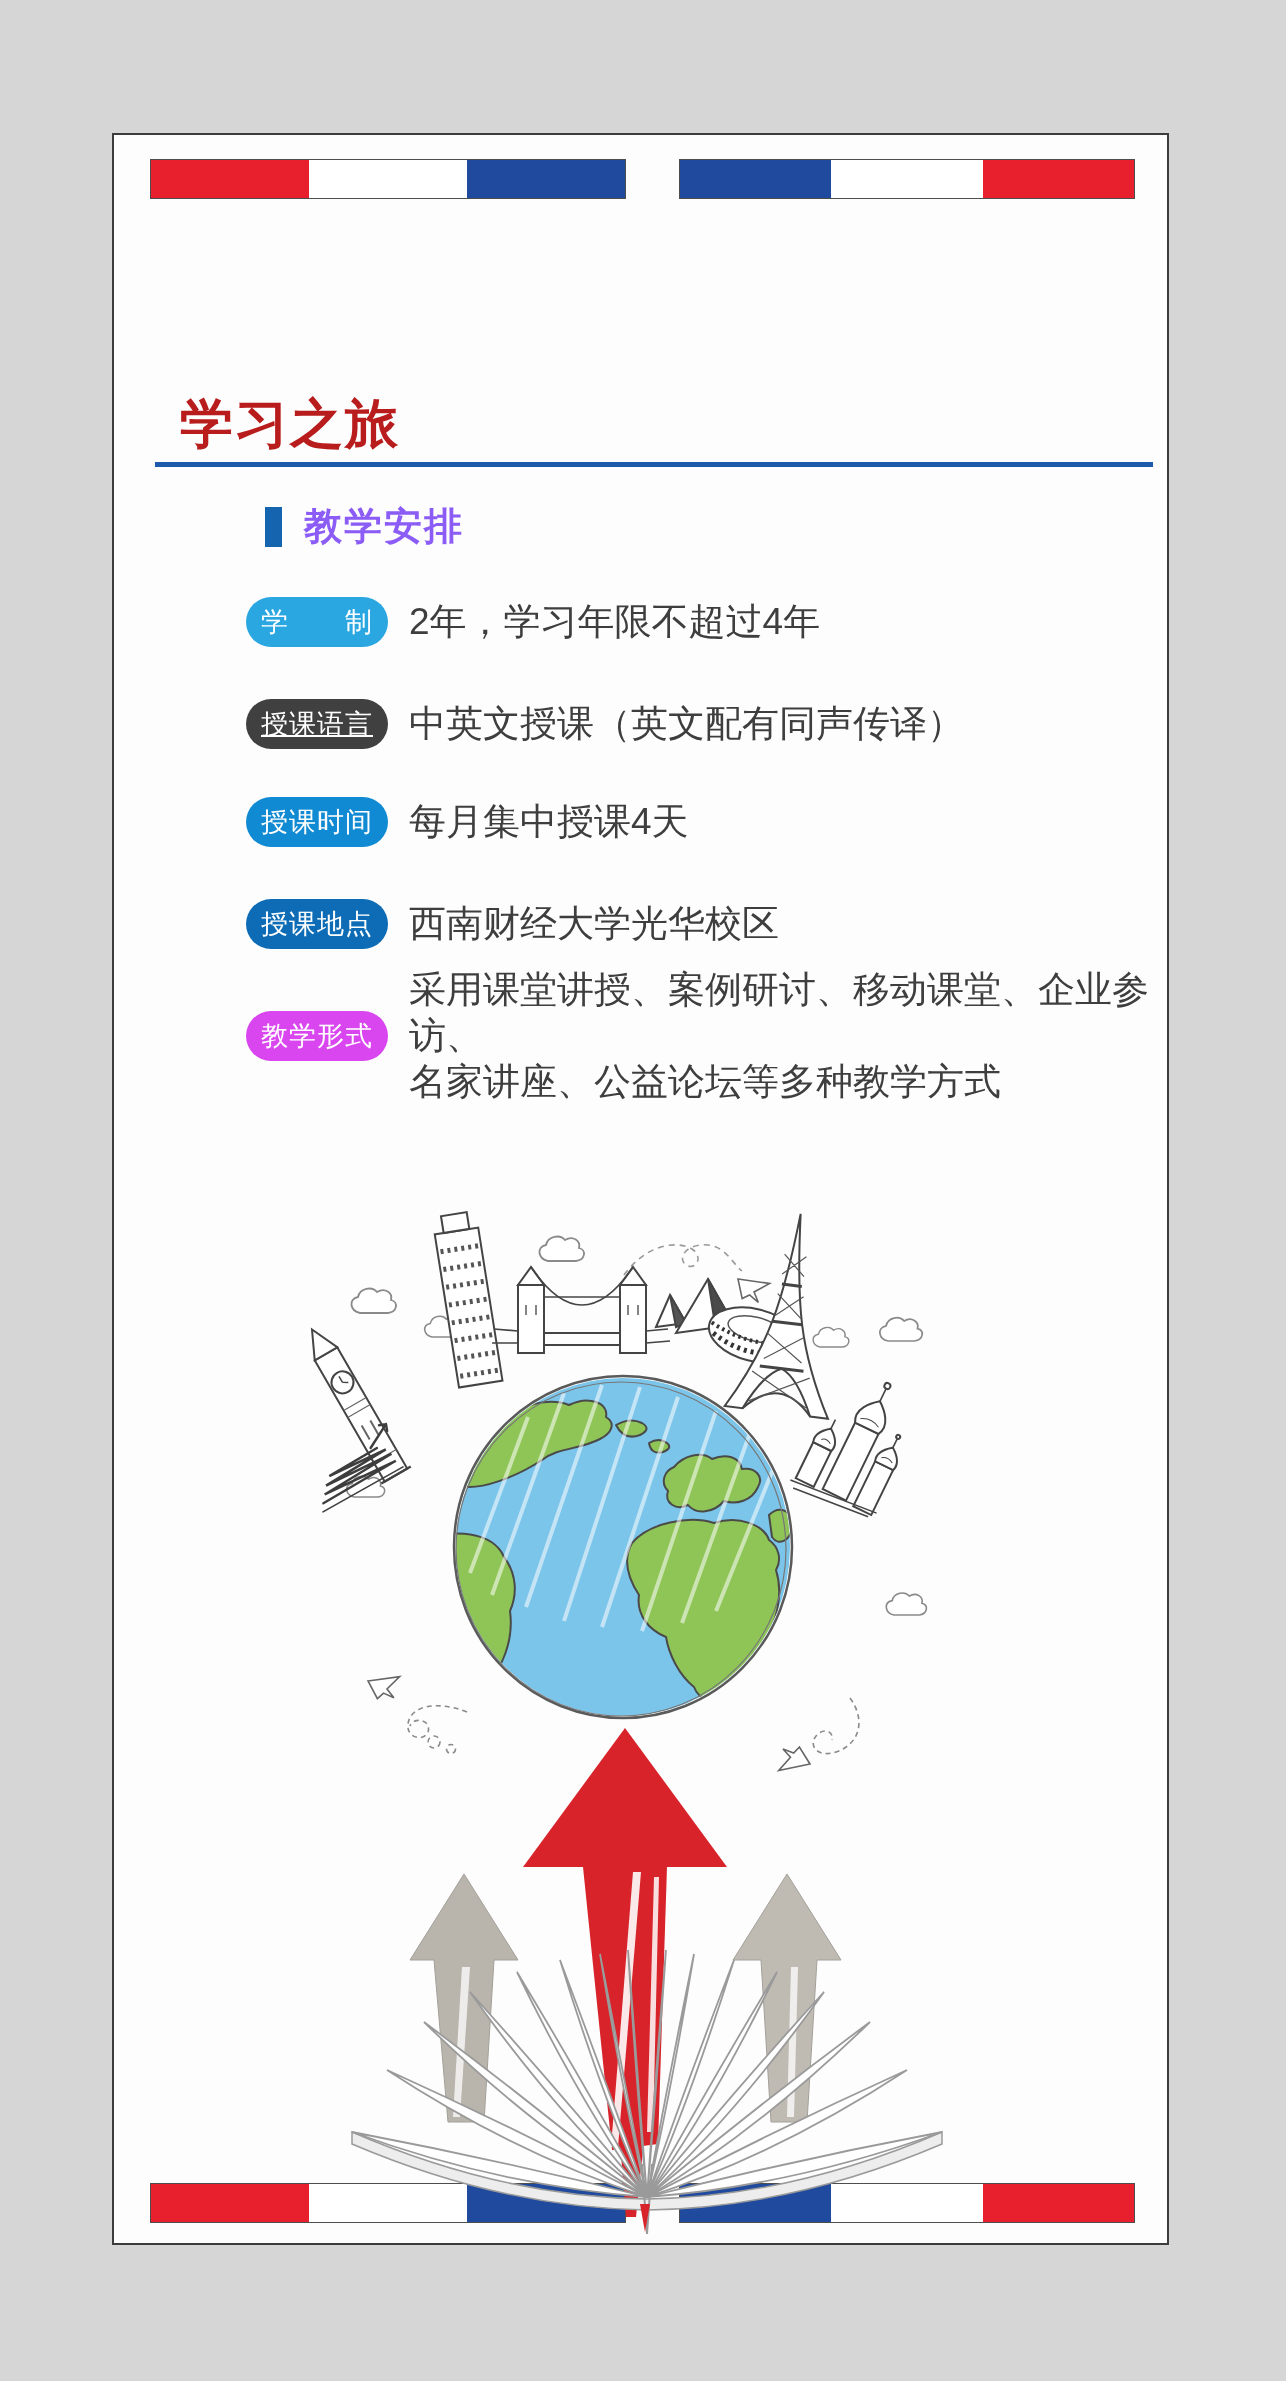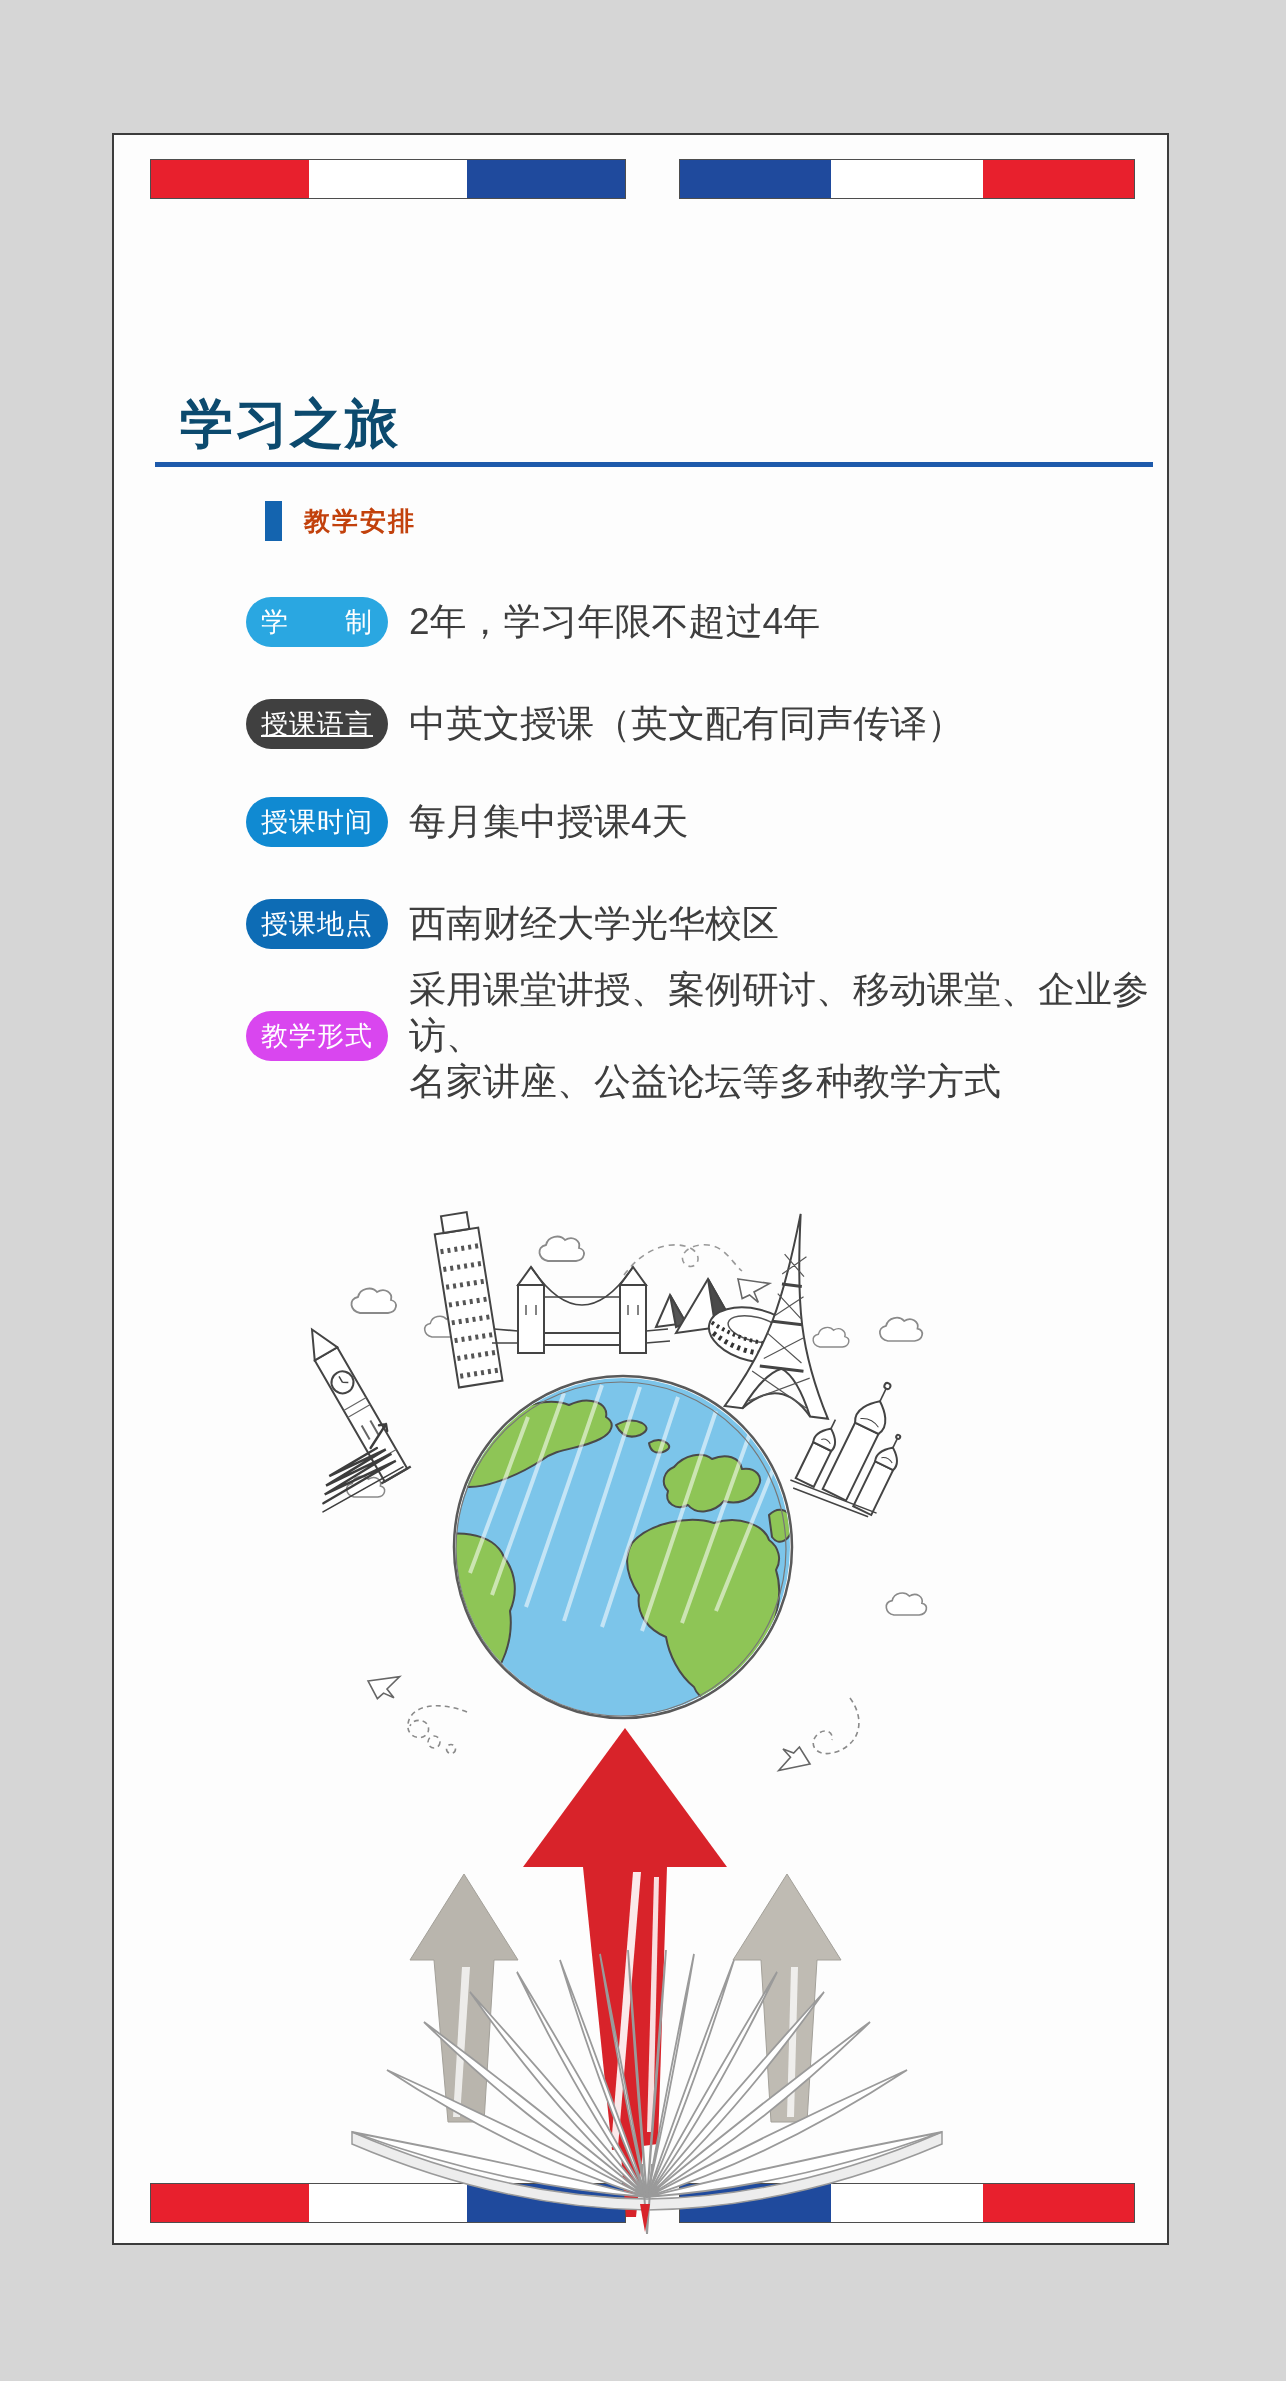--- a/index.html
+++ b/index.html
@@ -23,27 +23,27 @@
   .fs-br { left:565px; top:2048px; width:456px; }
   .flag-strip .seg { flex:1 1 0; }
 
   .title-en {
     position:absolute; left:68px; top:190px;
     font-family:"Liberation Serif","DejaVu Serif",serif;
     font-size:54px; color:#8a8a8a; letter-spacing:1px;
   }
   .title-zh {
     position:absolute; left:66px; top:254px;
-    font-size:53px; font-weight:bold; color:#0c4a6e; letter-spacing:2px;
+    font-size:53px; font-weight:bold; color:#b91c1c; letter-spacing:2px;
   }
   .divider { position:absolute; left:41px; top:327px; width:998px; height:5px; }
 
   .section-header { position:absolute; left:151px; top:366px; display:flex; align-items:center; }
   .marker { width:17px; height:40px; margin-right:22px; }
-  .section-title { font-size:26px; font-weight:bold; color:#c2410c; letter-spacing:2px; }
+  .section-title { font-size:38px; font-weight:bold; color:#8b5cf6; letter-spacing:2px; }
 
   .row { position:absolute; left:132px; display:flex; align-items:center; height:50px; }
   .r1 { top:462px; } .r2 { top:564px; } .r3 { top:662px; } .r4 { top:764px; }
   .r5 { top:853px; height:96px; }
   .pill {
     flex:0 0 auto; width:142px; height:50px; border-radius:25px;
     color:#ffffff; font-size:27px; letter-spacing:1px;
     display:flex; align-items:center; justify-content:center;
   }
   .row-text {

